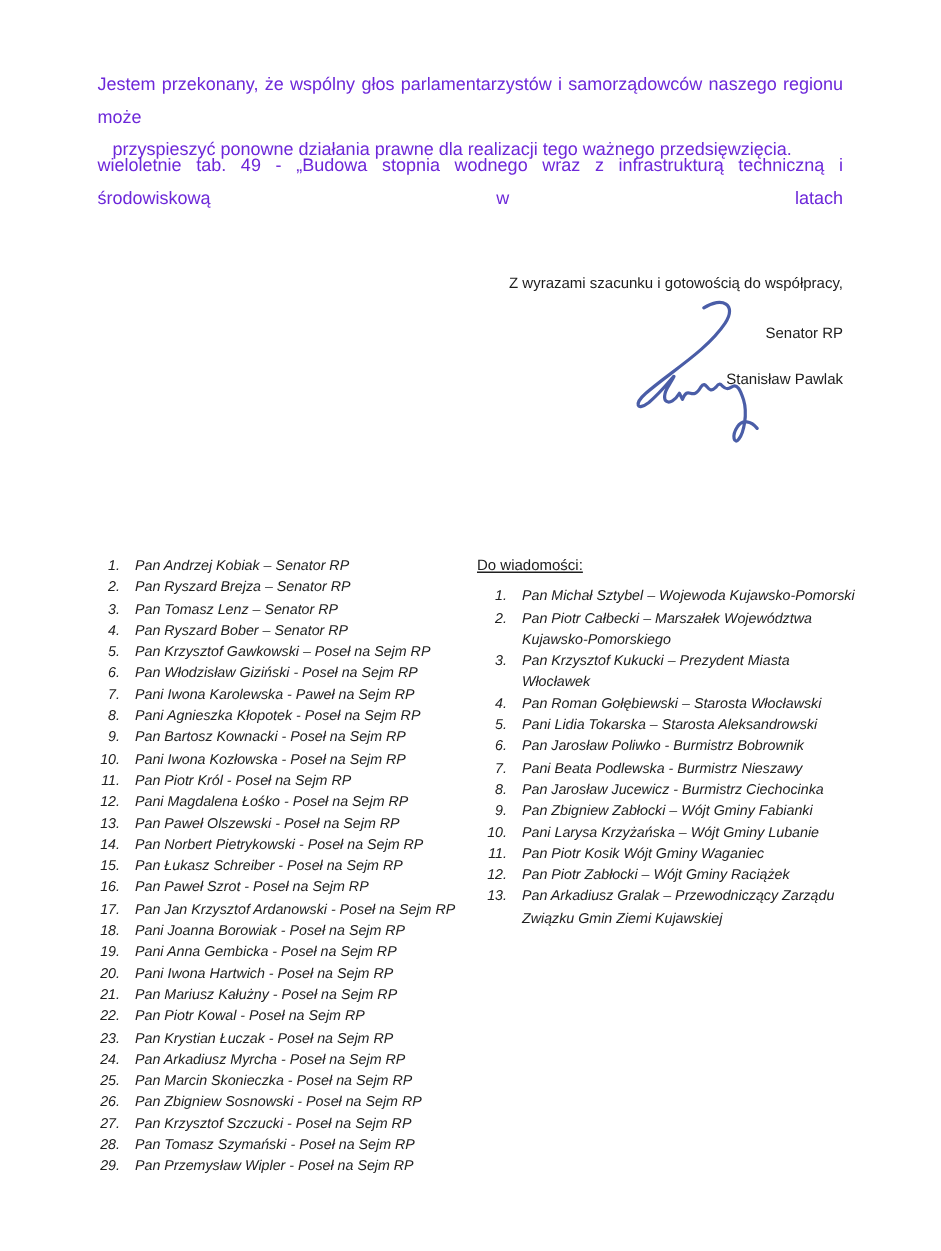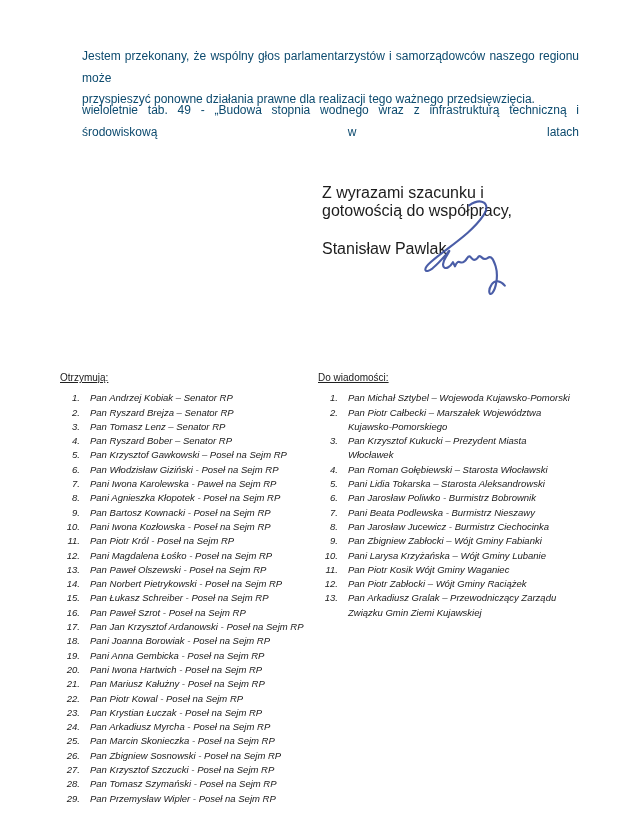--- a/index.html
+++ b/index.html
@@ -12,45 +12,46 @@
     width: 627px;
     height: 834px;
     background: #ffffff;
     font-family: "Liberation Sans", sans-serif;
     color: #1f1f1f;
     overflow: hidden;
   }
   
   .para {
     position: absolute;
-    left: 82px;
+    left: 65px;
     width: 497px;
     font-size: 12px;
     line-height: 21.5px;
-    color: #0c4a6e;
+    color: #6d28d9;
   }
   .para-1 { top: 46px; }
   .para-2 { top: 100px; }
   .pline {
     text-align: justify;
     text-align-last: justify;
     white-space: normal;
   }
   .pline.last {
     text-align: center;
     text-align-last: left;
+    margin-left: 10px;
   }
   
   .closing {
     position: absolute;
     left: 322px;
     top: 184px;
     width: 240px;
-    text-align: left;
-    font-size: 16px;
+    text-align: right;
+    font-size: 10px;
     color: #1c1c1c;
   }
   .closing .salutation { margin: 0; }
   .closing .signer-title { margin-top: 22px; }
   .closing .signer-name { margin-top: 20px; }
   
   .signature {
     position: absolute;
     left: 396px;
     top: 199px;
@@ -102,32 +103,32 @@
     <div class="pline">Jestem przekonany, że wspólny głos parlamentarzystów i samorządowców naszego regionu może</div>
     <div class="pline last">przyspieszyć ponowne działania prawne dla realizacji tego ważnego przedsięwzięcia.</div>
   </div>
 
   <div class="para para-2">
     <div class="pline">wieloletnie tab. 49 - „Budowa stopnia wodnego wraz z infrastrukturą techniczną i środowiskową w latach</div>
   </div>
 
   <div class="closing">
     <div class="salutation">Z wyrazami szacunku i gotowością do współpracy,</div>
+    <div class="signer-title">Senator RP</div>
     <div class="signer-name">Stanisław Pawlak</div>
   </div>
 
   <svg class="signature" viewBox="0 0 120 100" xmlns="http://www.w3.org/2000/svg">
     <path d="M72,6 C84,-2 94,4 86,16 C74,34 50,48 34,62 C26,69 28,74 36,68
              C48,58 58,42 49,57 C42,68 50,72 56,62 L58,66 C62,56 64,68 70,58
              C74,52 74,64 80,58 C84,52 84,62 90,58 C94,55 96,60 98,66
              C101,76 98,88 95,92 C92,96 90,90 94,84 C97,79 103,80 107,85" fill="none" stroke-width="2.1" stroke-linecap="round" stroke-linejoin="round" opacity="0.92" stroke="#3b4fa0"></path>
   </svg>
 
   <div class="list-block recipients">
-    <div class="list-title">Otrzymują:</div>
     <ol class="plist">
         <li>Pan Andrzej Kobiak – Senator RP</li>
         <li>Pan Ryszard Brejza – Senator RP</li>
         <li>Pan Tomasz Lenz – Senator RP</li>
         <li>Pan Ryszard Bober – Senator RP</li>
         <li>Pan Krzysztof Gawkowski – Poseł na Sejm RP</li>
         <li>Pan Włodzisław Giziński - Poseł na Sejm RP</li>
         <li>Pani Iwona Karolewska - Paweł na Sejm RP</li>
         <li>Pani Agnieszka Kłopotek - Poseł na Sejm RP</li>
         <li>Pan Bartosz Kownacki - Poseł na Sejm RP</li>

